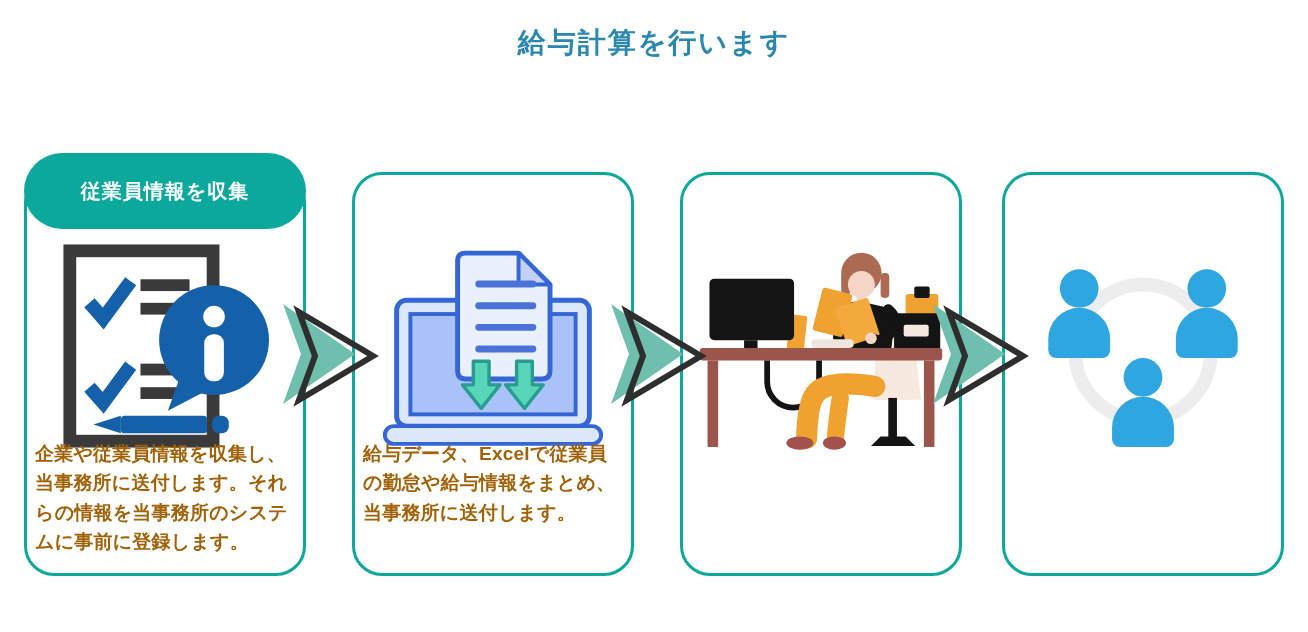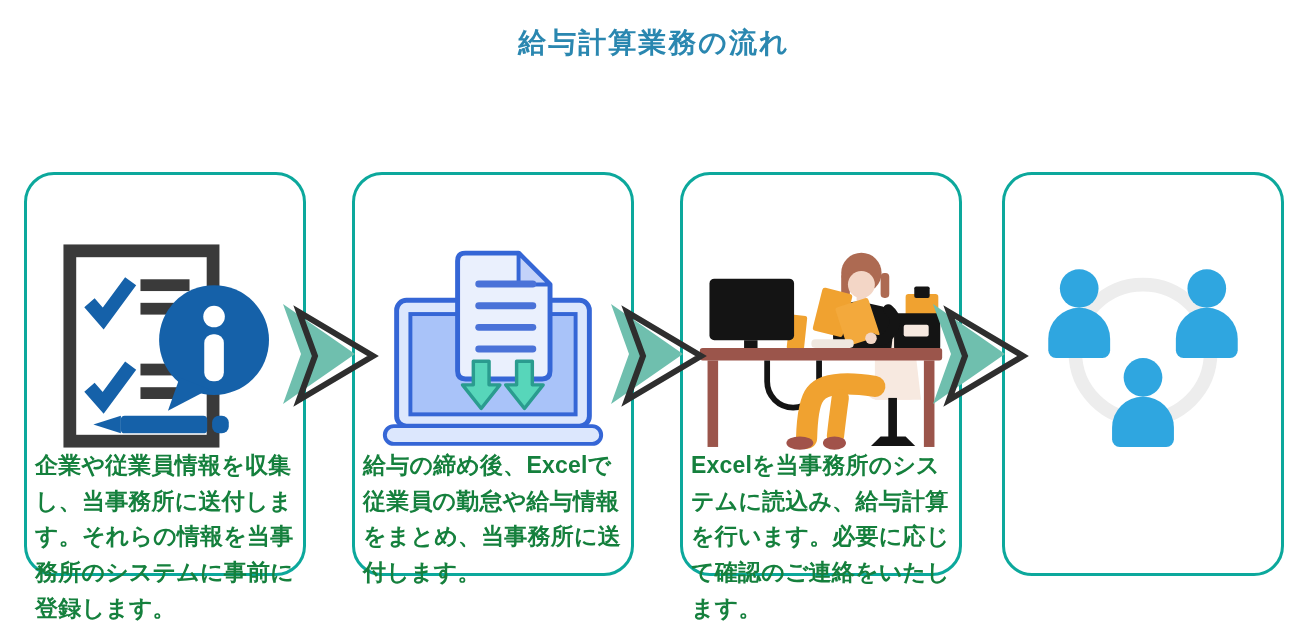--- a/index.html
+++ b/index.html
@@ -22,34 +22,37 @@
   }
   .pill-label{
     color:#fff;font-weight:800;font-size:20px;line-height:1.35;text-align:center;
     white-space:pre-line;letter-spacing:1px;
   }
   .illus{
     position:absolute;top:62px;left:0;right:0;height:218px;
     display:flex;align-items:center;justify-content:center;
   }
   .desc{
-    position:absolute;top:273px;left:8px;right:8px;margin:0;
-    font-size:23px;font-weight:700;color:#15803d;line-height:1.55;letter-spacing:.2px;
+    position:absolute;top:264px;left:8px;right:8px;margin:0;
+    font-size:19px;font-weight:700;color:#a16207;line-height:1.55;letter-spacing:.2px;
   }
   .arrow{position:absolute;top:298px;width:96px;height:112px;z-index:5;}
   .arrow-1{left:283px}.arrow-2{left:611px}.arrow-3{left:933px}
 </style>
 </head>
 <body>
 
 <div class="canvas">
 
-  <h1 class="title">給与計算業務の流れ</h1>
+  <h1 class="title">給与計算を行います</h1>
 
   <div class="card card-1">
+    <div class="pill">
+      <span class="pill-label">従業員情報を収集</span>
+    </div>
     <div class="illus">
       <svg width="226" height="208" viewBox="0 0 230 212">
         <rect x="18" y="9" width="146" height="194" fill="#ffffff" stroke="#3a3a3a" stroke-width="13"></rect>
         <rect x="90" y="38" width="50" height="12" fill="#3a3a3a"></rect>
         <rect x="90" y="62" width="50" height="12" fill="#3a3a3a"></rect>
         <polyline points="38,62 52,78 80,40" fill="none" stroke="#1561a9" stroke-width="14"></polyline>
         <rect x="90" y="124" width="50" height="12" fill="#3a3a3a"></rect>
         <rect x="90" y="148" width="50" height="12" fill="#3a3a3a"></rect>
         <polyline points="38,148 52,164 80,126" fill="none" stroke="#1561a9" stroke-width="14"></polyline>
         <circle cx="165" cy="100" r="56" fill="#1561a9"></circle>
@@ -73,21 +76,21 @@
         <path d="M146,10 v32 h32 z" fill="#c3d2f9" stroke="#3566d6" stroke-width="4" stroke-linejoin="round"></path>
         <rect x="102" y="38" width="62" height="7" rx="3.5" fill="#4a72d8"></rect>
         <rect x="102" y="60" width="62" height="7" rx="3.5" fill="#4a72d8"></rect>
         <rect x="102" y="82" width="62" height="7" rx="3.5" fill="#4a72d8"></rect>
         <rect x="102" y="104" width="62" height="7" rx="3.5" fill="#4a72d8"></rect>
         <path d="M100,120 h16 v24 h11 l-19,24 l-19,-24 h11 z" fill="#57d6ba" stroke="#2a9c8f" stroke-width="3.5" stroke-linejoin="round"></path>
         <path d="M144,120 h16 v24 h11 l-19,24 l-19,-24 h11 z" fill="#57d6ba" stroke="#2a9c8f" stroke-width="3.5" stroke-linejoin="round"></path>
         <rect x="10" y="186" width="220" height="18" rx="9" fill="#dce7fd" stroke="#3566d6" stroke-width="4"></rect>
       </svg>
     </div>
-    <p class="desc">給与の締め後、Excelで従業員の勤怠や給与情報をまとめ、当事務所に送付します。</p>
+    <p class="desc">給与データ、Excelで従業員の勤怠や給与情報をまとめ、当事務所に送付します。</p>
   </div>
 
   <div class="card card-3">
     <div class="illus">
       <svg width="250" height="212" viewBox="0 0 260 220">
         <path d="M186,88 q36,-8 42,26 l6,52 h-48 z" fill="#f7e9e0"></path>
         <rect x="178" y="146" width="54" height="20" rx="10" fill="#f7e9e0"></rect>
         <rect x="200" y="164" width="9" height="44" fill="#141414"></rect>
         <path d="M182,214 h46 l-10,-10 h-26 z" fill="#141414"></path>
         <rect x="218" y="56" width="34" height="58" rx="3" fill="#f0a230"></rect>
@@ -112,21 +115,20 @@
         <rect x="4" y="112" width="252" height="13" rx="3" fill="#9b554b"></rect>
         <rect x="12" y="125" width="11" height="90" fill="#9b554b"></rect>
         <rect x="237" y="125" width="11" height="90" fill="#9b554b"></rect>
         <path d="M74,125 v22 a27,27 0 0 0 54,0 v-22" stroke="#141414" stroke-width="6" fill="none"></path>
         <path d="M186,152 q-50,-8 -62,8 q-8,10 -9,46" stroke="#f0a230" stroke-width="22" fill="none" stroke-linecap="round"></path>
         <path d="M150,164 q-3,22 -5,40" stroke="#f0a230" stroke-width="18" fill="none" stroke-linecap="round"></path>
         <ellipse cx="108" cy="211" rx="14" ry="7" fill="#a1524a"></ellipse>
         <ellipse cx="144" cy="211" rx="12" ry="7" fill="#a1524a"></ellipse>
       </svg>
     </div>
-    <p class="desc">Excelを当事務所のシステムに読込み、給与計算を行います。必要に応じて確認のご連絡をいたします。</p>
   </div>
 
   <div class="card card-4">
     <div class="illus">
       <svg width="232" height="205" viewBox="0 0 240 212">
         <circle cx="120" cy="112" r="70" fill="none" stroke="#ededed" stroke-width="14"></circle>
         <g fill="#2fa6e0">
           <g transform="translate(54,80)">
             <circle cx="0" cy="-34" r="20"></circle>
             <path d="M-32,30 v-12 a32,32 0 0 1 64,0 v12 a8,8 0 0 1 -8,8 h-48 a8,8 0 0 1 -8,-8 z"></path>

